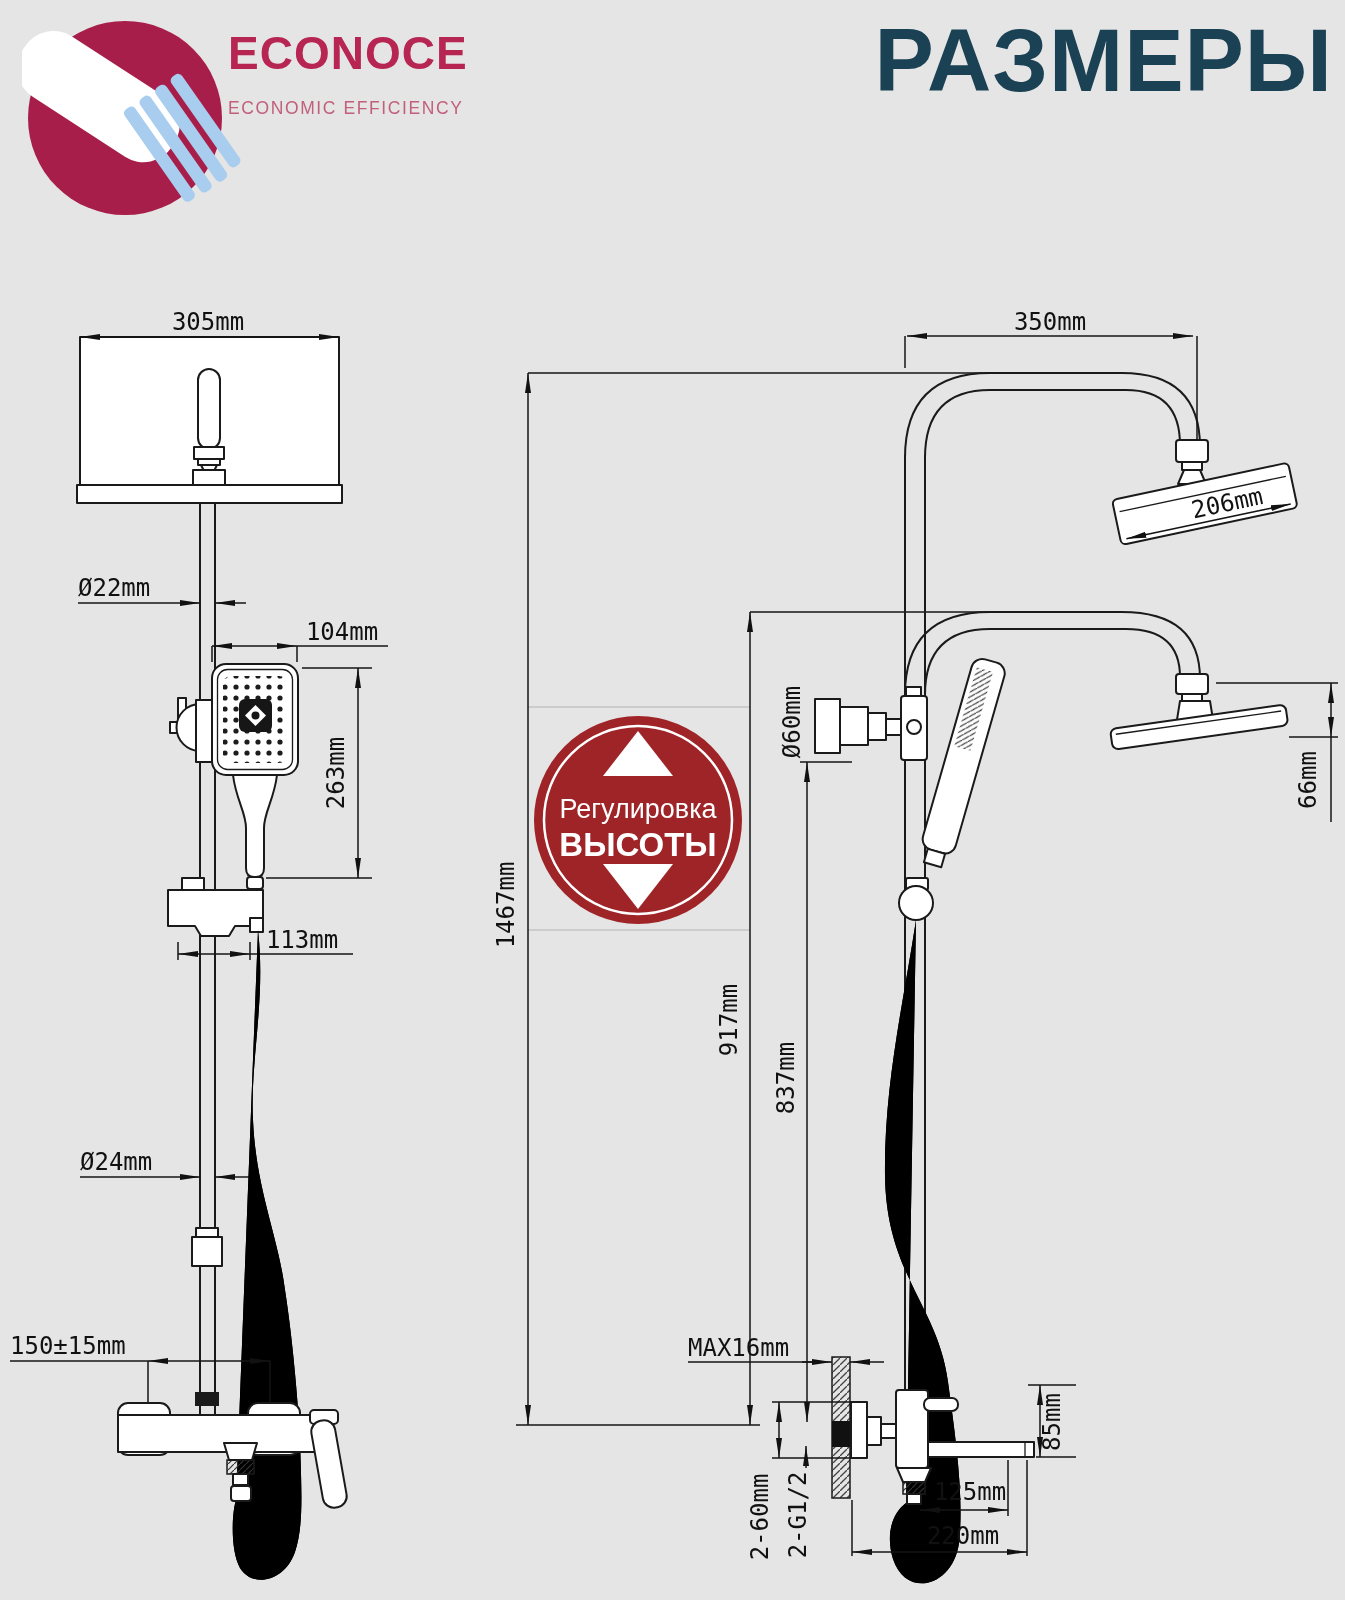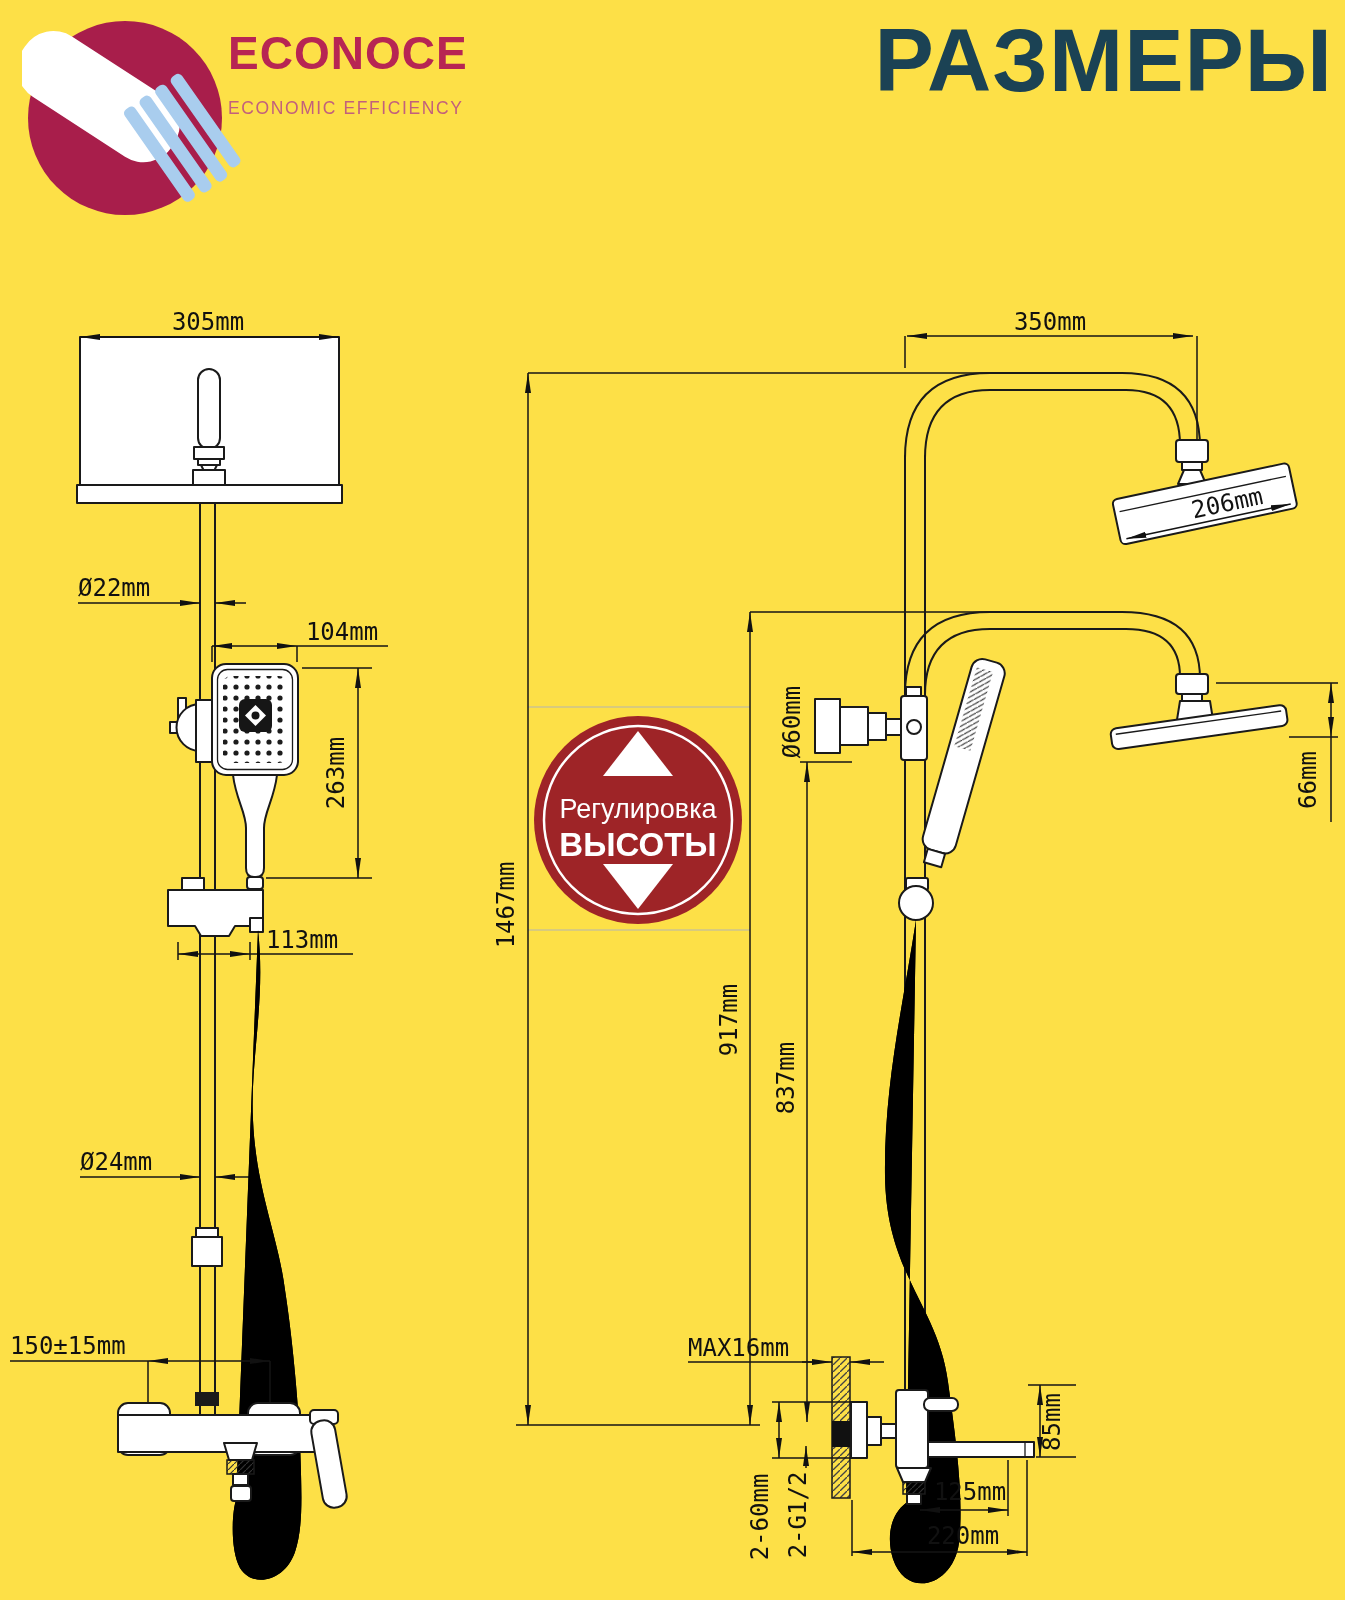--- a/index.html
+++ b/index.html
@@ -1,16 +1,16 @@
 <!DOCTYPE html>
 <html><head>
 <meta charset="utf-8">
 <style>
   html,body{margin:0;padding:0;background:#fff;}
-  .page{position:relative;width:1345px;height:1600px;background:#fde047;overflow:hidden;
+  .page{position:relative;width:1345px;height:1600px;background:#e5e5e5;overflow:hidden;
         font-family:"Liberation Sans",sans-serif;}
   .hdr-brand{position:absolute;left:228px;top:30px;}
   .brand{font-size:46px;font-weight:bold;letter-spacing:1px;color:#b72553;line-height:1;}
   .tagline{font-size:17.5px;letter-spacing:1.6px;color:#c2607c;margin-top:22px;}
   .title{position:absolute;right:12px;top:16px;font-size:89px;font-weight:bold;
          letter-spacing:1px;color:#1b4254;line-height:1;}
   svg{position:absolute;left:0;top:0;}
   .ln{fill:none;stroke:#1a1a1a;stroke-width:2;stroke-linecap:round;stroke-linejoin:round}
   .lnf{fill:#fff;stroke:#1a1a1a;stroke-width:2;stroke-linejoin:round}
   .dim{fill:none;stroke:#141414;stroke-width:1.5}

